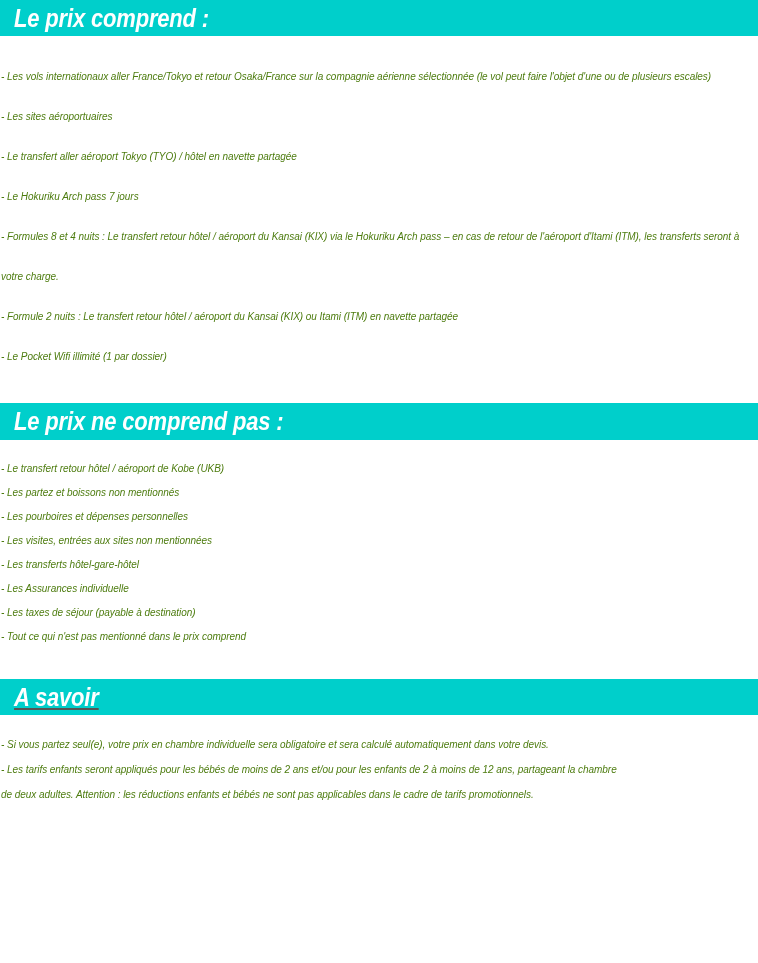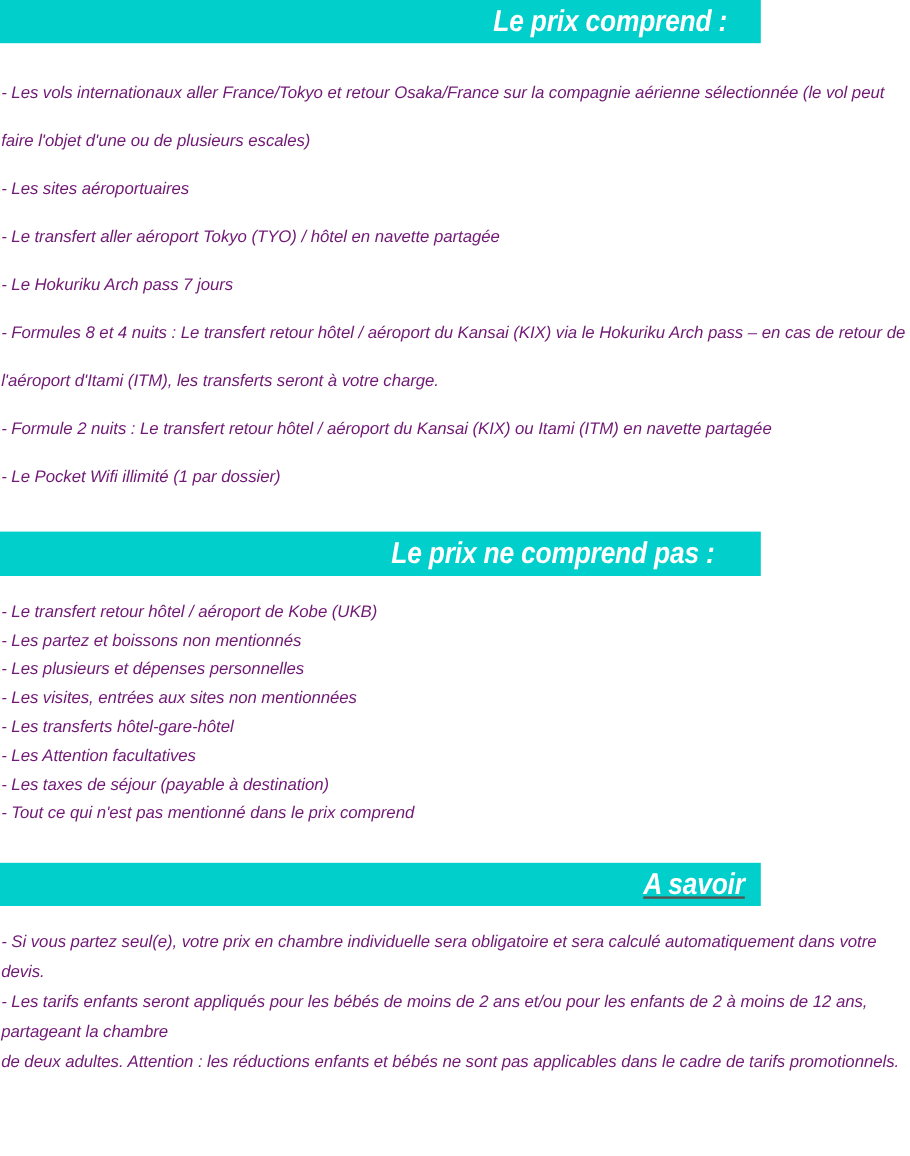--- a/index.html
+++ b/index.html
@@ -17,25 +17,24 @@
   .page {
     position: relative;
     width: 758px;
     height: 963px;
     background: #ffffff;
   }
 
   
   .banner {
     background: #00cfcb;
-    width: 634px;
+    width: 758px;
     box-sizing: border-box;
     display: flex;
     align-items: center;
-    justify-content: flex-end;
   }
   .banner-title {
     color: #ffffff;
     font-family: "Liberation Sans", "DejaVu Sans", sans-serif;
     font-style: italic;
     font-weight: bold;
     font-size: 25px;
     line-height: 1;
     letter-spacing: -0.2px;
     padding-left: 16px;
@@ -46,22 +45,22 @@
 
   #banner-1 { height: 36px; }
   #banner-2 { height: 37px; }
   #banner-3 { height: 36px; text-decoration: underline; }
 
   
   .section-body {
     font-family: "Liberation Sans", "DejaVu Sans", sans-serif;
     font-style: italic;
     font-weight: normal;
-    font-size: 14px;
-    color: #701a75;
+    font-size: 10px;
+    color: #4d7c0f;
     letter-spacing: -0.05px;
     box-sizing: border-box;
   }
   .section-body p {
     margin: 0;
   }
 
   
   #section-1-body {
     padding: 0 4px 0 1px;
@@ -123,24 +122,24 @@
 
   <div class="banner" id="banner-2">
     <span class="banner-title">Le prix ne comprend pas :</span>
   </div>
 
   <div class="gap-3"></div>
 
   <div class="section-body" id="section-2-body">
     <p>- Le transfert retour hôtel / aéroport de Kobe (UKB)</p>
     <p>- Les partez et boissons non mentionnés</p>
-    <p>- Les plusieurs et dépenses personnelles</p>
+    <p>- Les pourboires et dépenses personnelles</p>
     <p>- Les visites, entrées aux sites non mentionnées</p>
     <p>- Les transferts hôtel-gare-hôtel</p>
-    <p>- Les Attention facultatives</p>
+    <p>- Les Assurances individuelle</p>
     <p>- Les taxes de séjour (payable à destination)</p>
     <p>- Tout ce qui n'est pas mentionné dans le prix comprend</p>
   </div>
 
   <div class="gap-4"></div>
 
   <div class="banner" id="banner-3">
     <span class="banner-title">A savoir</span>
   </div>
 

